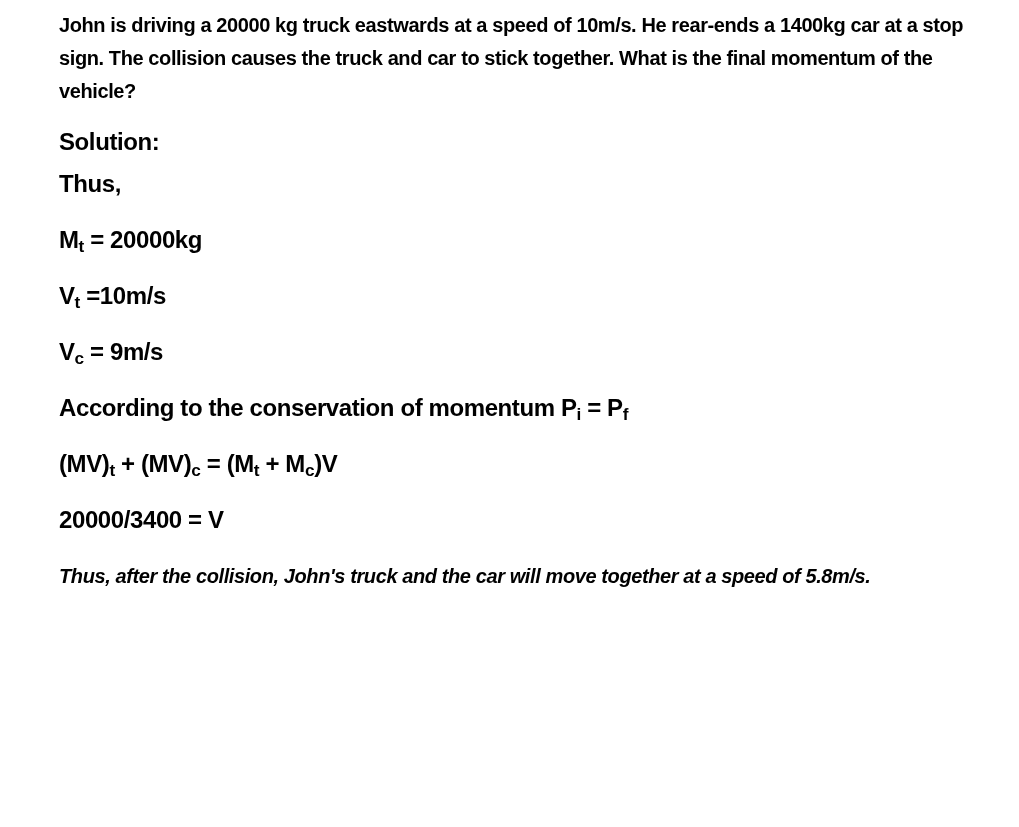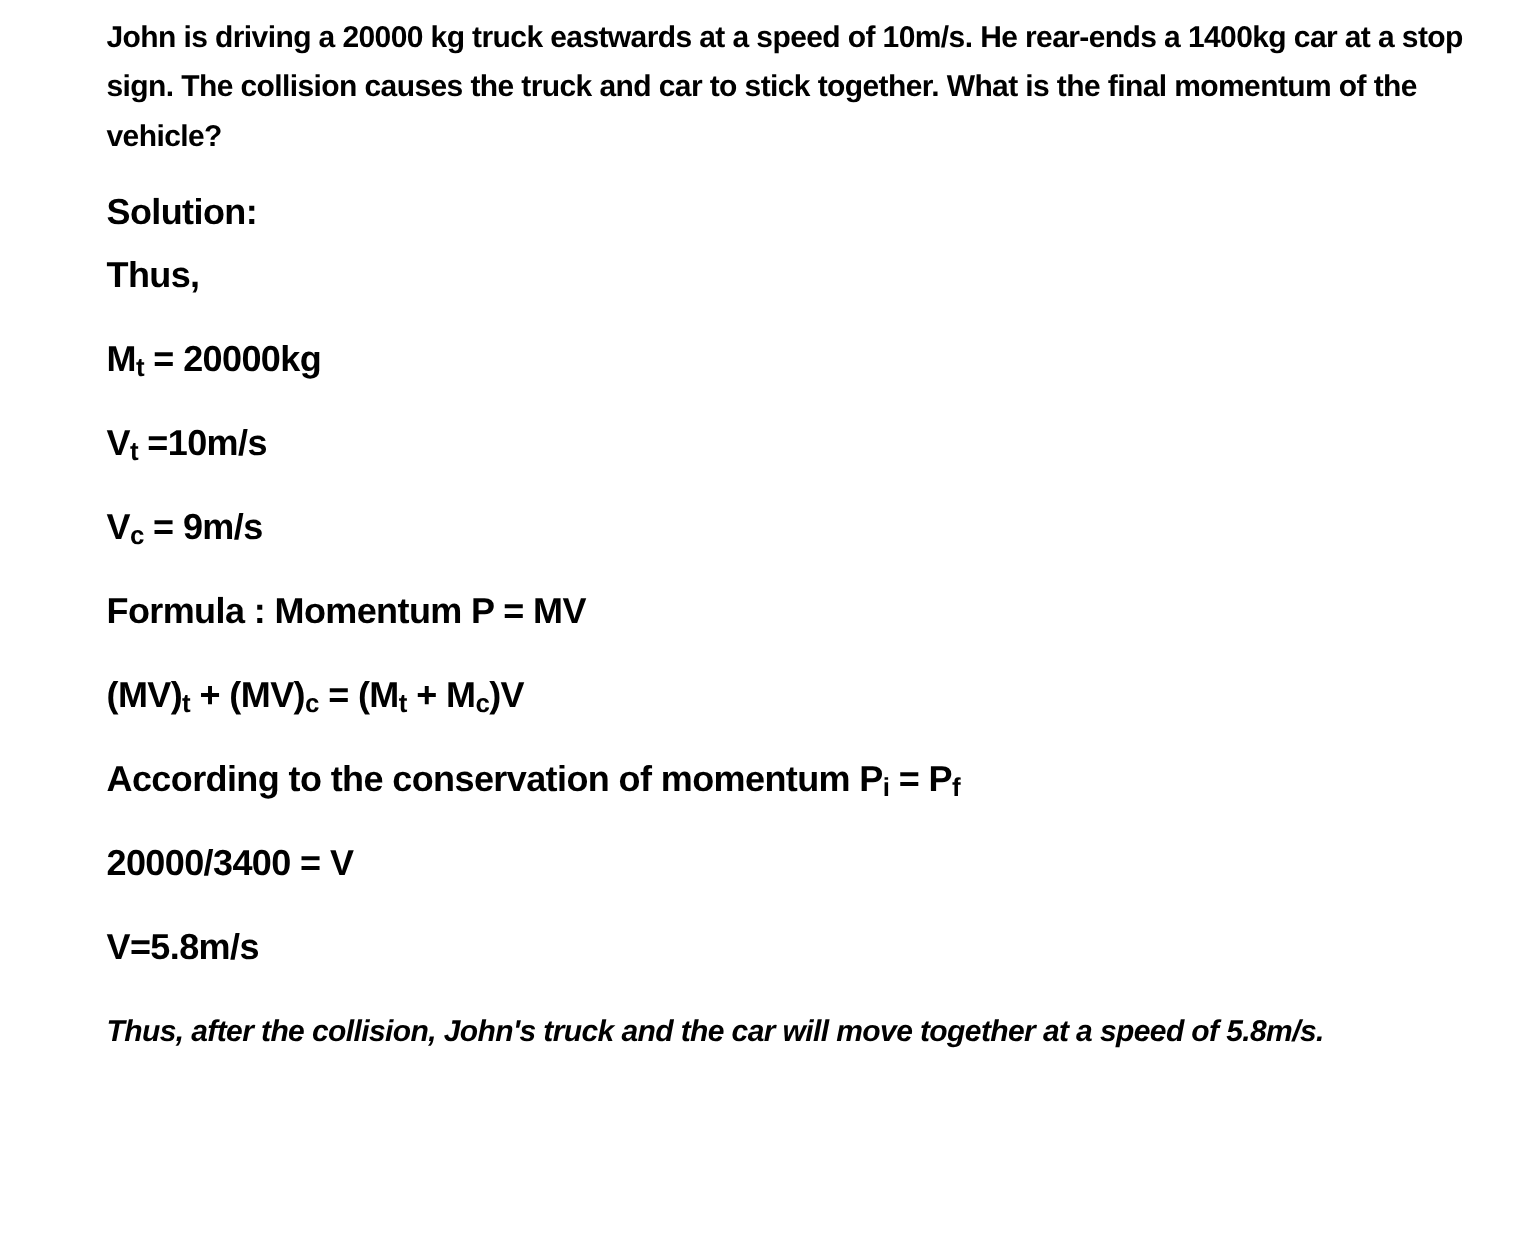--- a/index.html
+++ b/index.html
@@ -17,21 +17,21 @@
       color: #000000;
       -webkit-font-smoothing: antialiased;
     }
     .page {
       padding: 0 30px 0 55px;
       box-sizing: border-box;
       width: 100%;
       height: 100%;
     }
     p {
-      margin: 16px;
+      margin: 4px;
     }
     .problem {
       margin-top: 9px;
       width: 940px;
       font-size: 20px;
       line-height: 33px;
       letter-spacing: -0.4px;
     }
     .line {
       font-size: 24px;
@@ -67,26 +67,24 @@
 
   <p class="line given-label">Thus,</p>
 
   <p class="line eq"><span class="seg">M</span><sub class="seg">t</sub><span class="seg"> = 20000kg</span></p>
 
 
   <p class="line eq"><span class="seg">V</span><sub class="seg">t</sub><span class="seg"> =10m/s</span></p>
 
   <p class="line eq"><span class="seg">V</span><sub class="seg">c</sub><span class="seg"> = 9m/s</span></p>
 
-  <p class="line eq">Formula : Momentum P = MV</p>
+
+  <p class="line eq"><span class="seg">According to the conservation of momentum P</span><sub class="seg">i</sub><span class="seg"> = P</span><sub class="seg">f</sub></p>
 
   <p class="line eq"><span class="seg">(MV)</span><sub class="seg">t</sub><span class="seg"> + (MV)</span><sub class="seg">c</sub><span class="seg"> = (M</span><sub class="seg">t</sub><span class="seg"> + M</span><sub class="seg">c</sub><span class="seg">)V</span></p>
-
-  <p class="line eq"><span class="seg">According to the conservation of momentum P</span><sub class="seg">i</sub><span class="seg"> = P</span><sub class="seg">f</sub></p>
 
 
   <p class="line eq">20000/3400 = V</p>
 
-  <p class="line eq">V=5.8m/s</p>
 
   <p class="conclusion">Thus, after the collision, John's truck and the car will move together at a speed of 5.8m/s.</p>
 
 </main>
 
 </body></html>

